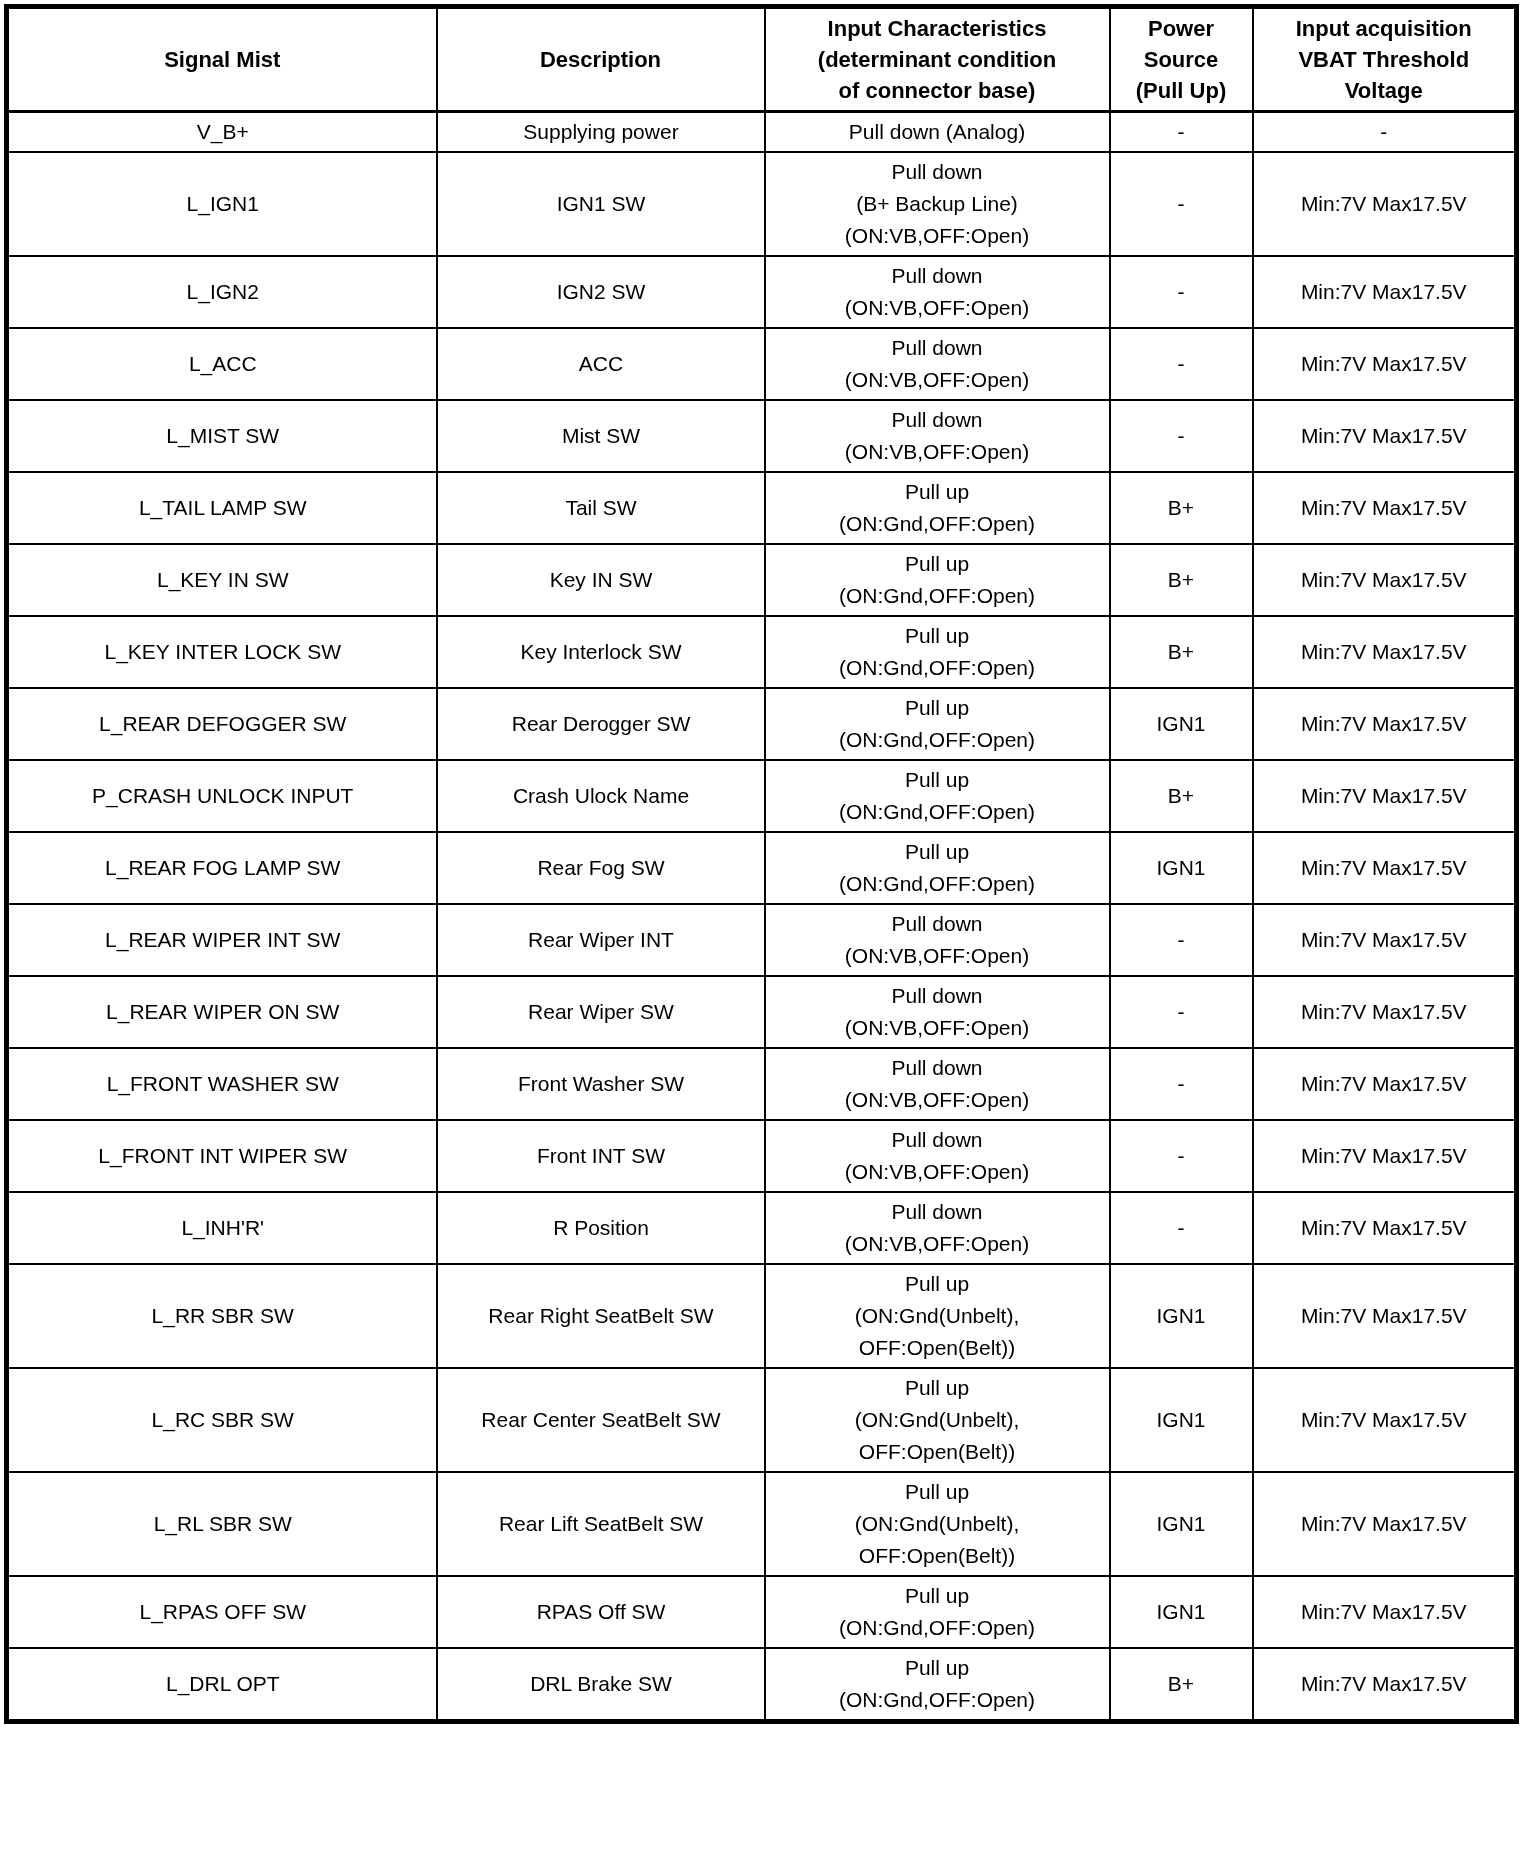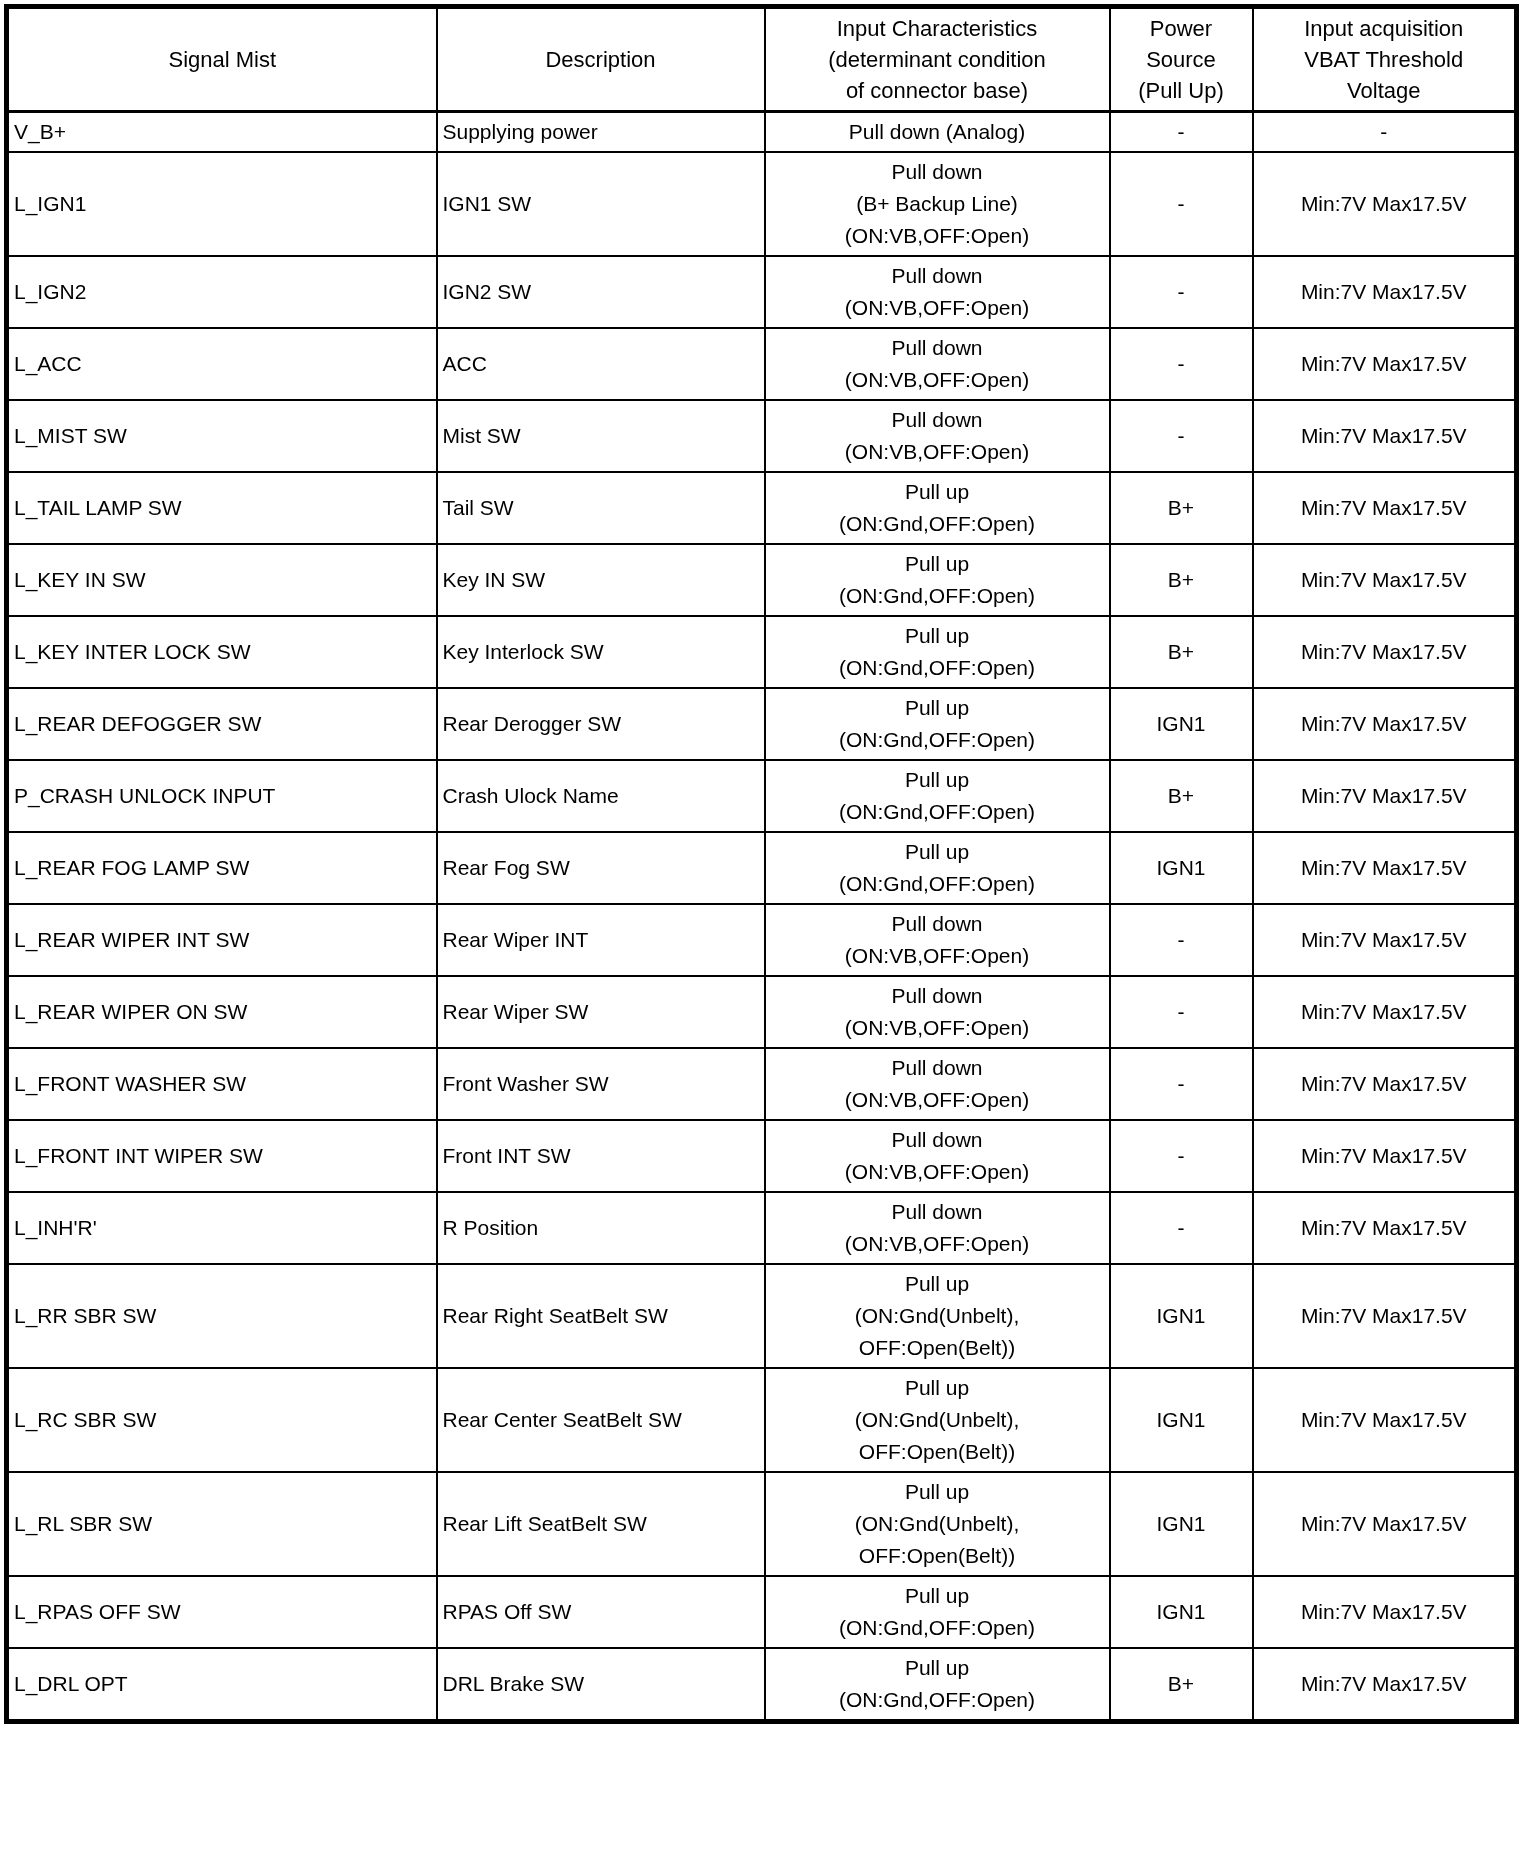--- a/index.html
+++ b/index.html
@@ -26,34 +26,34 @@
     border: 5px solid #000000;
     background: #ffffff;
   }
   th, td {
     border: 2px solid #000000;
     vertical-align: middle;
     overflow: hidden;
   }
   th {
     font-size: 22px;
-    font-weight: normal;
+    font-weight: bold;
     line-height: 31px;
     text-align: center;
     padding: 4px 16px;
     white-space: pre-line;
     border-bottom-width: 3px;
   }
   td {
     font-size: 21px;
     line-height: 32px;
     padding: 3px 4px;
   }
   td.cell-left {
-    text-align: left;
+    text-align: center;
     padding-left: 5px;
     white-space: nowrap;
   }
   td.cell-center {
     text-align: center;
     white-space: pre-line;
   }
 </style>
 </head>
 <body>

